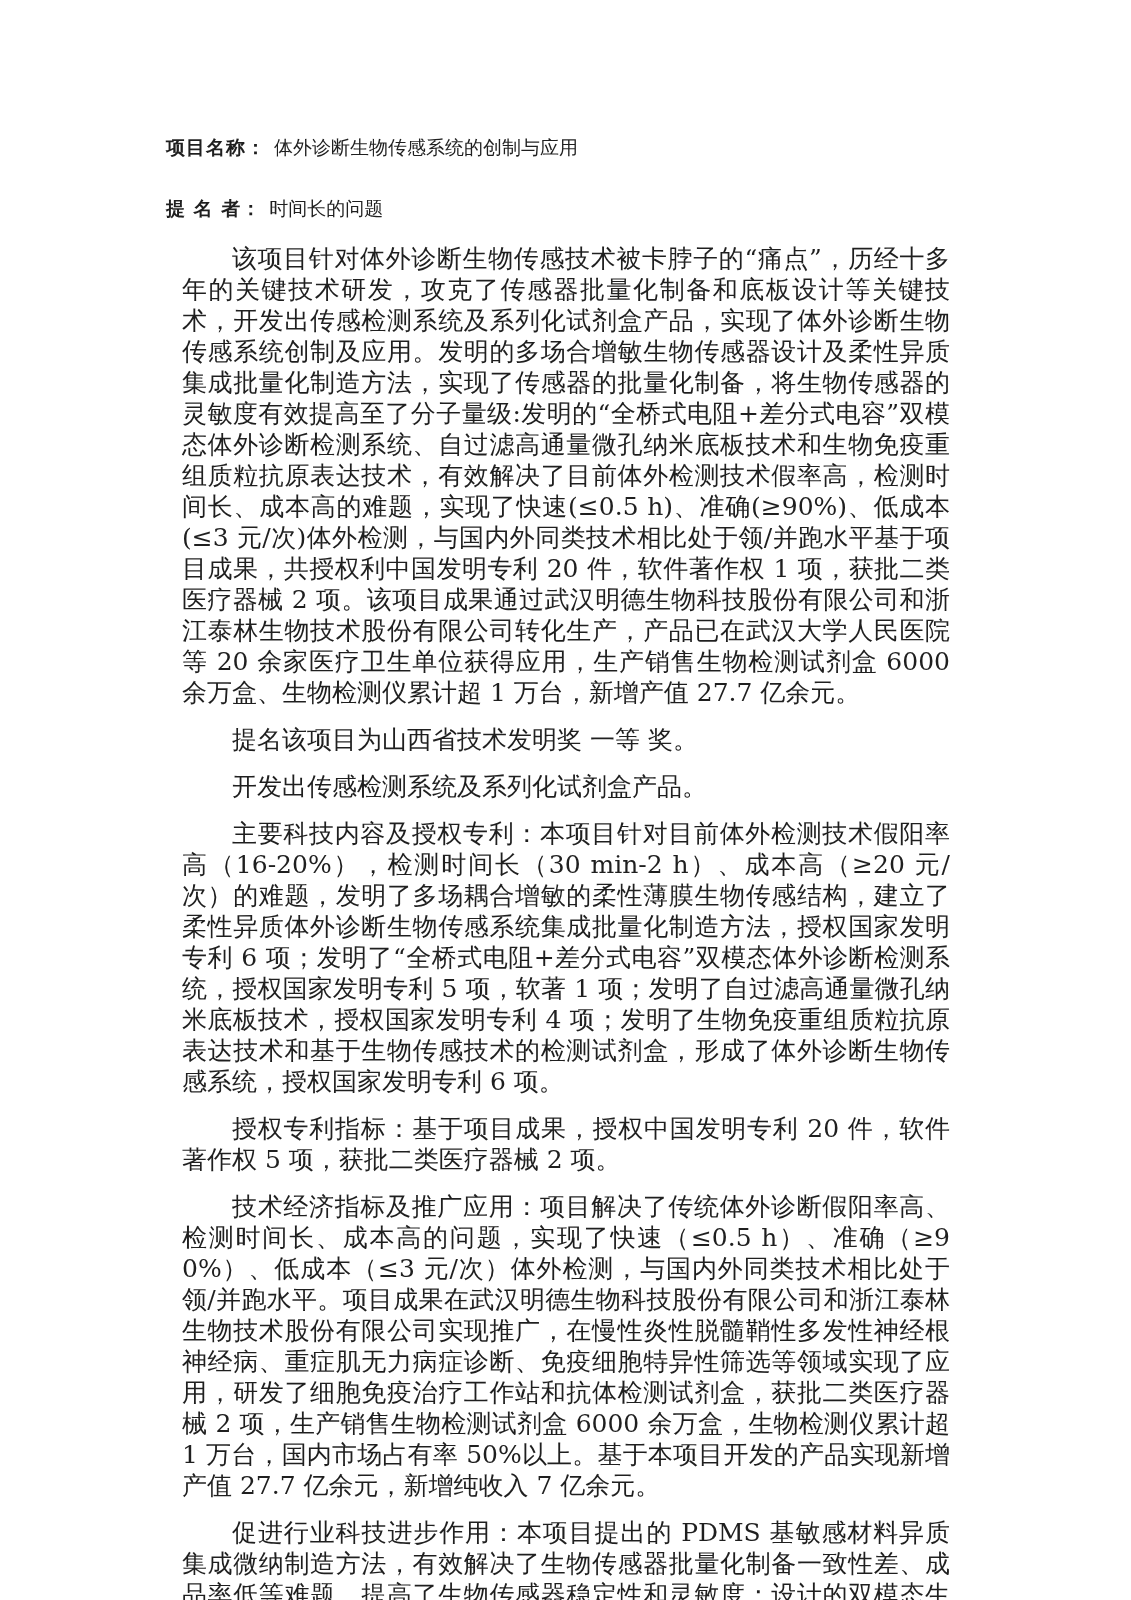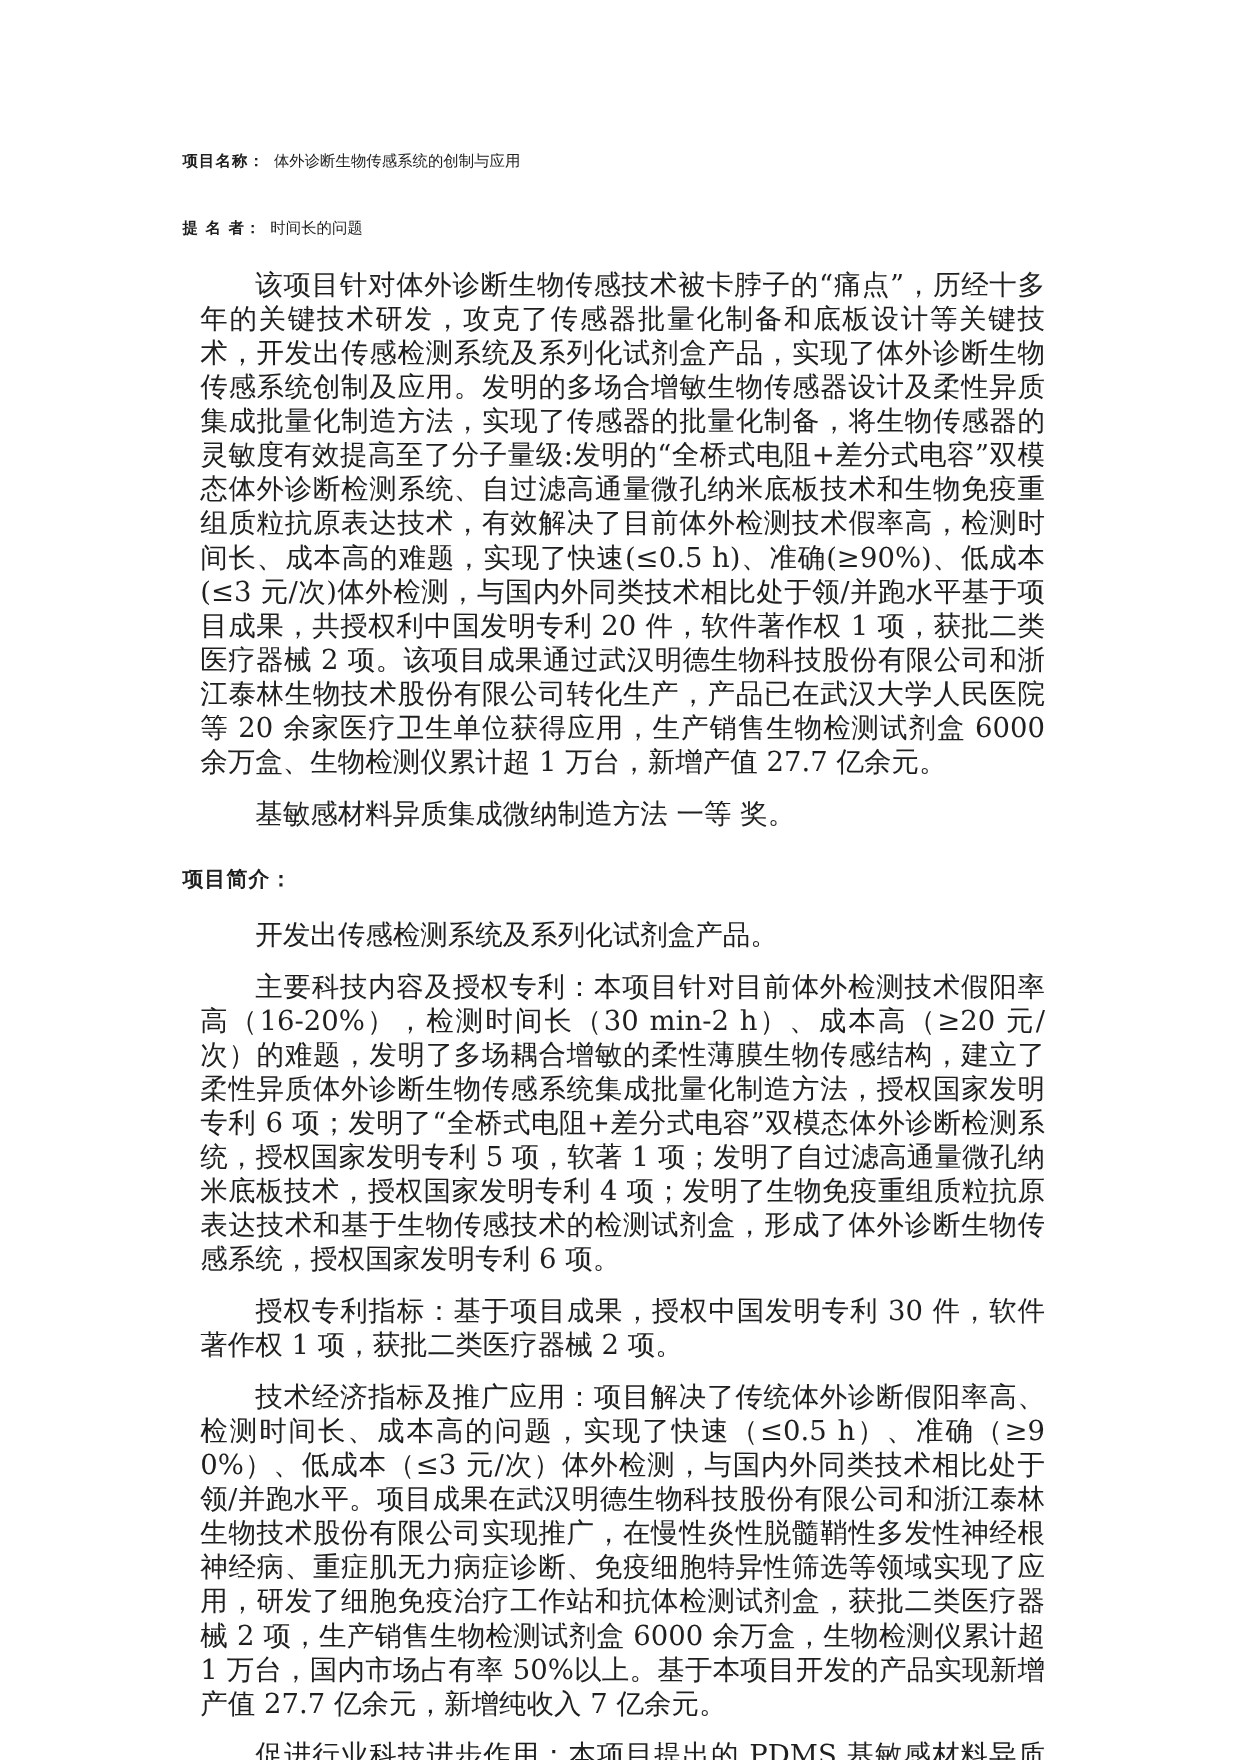--- a/index.html
+++ b/index.html
@@ -15,21 +15,21 @@
     color: #1f1f1f;
   }
   .page {
     box-sizing: border-box;
     width: 1131px;
     height: 1600px;
     padding: 128px 165px 40px 166px;
     background: #ffffff;
   }
   .field-row {
-    font-size: 14px;
+    font-size: 19px;
     line-height: 38px;
     white-space: nowrap;
   }
   .field-row + .field-row {
     margin-top: 23px;
   }
   .label {
     font-weight: bold;
     letter-spacing: 1px;
   }
@@ -66,23 +66,22 @@
   <div class="field-row">
     <span class="label">项目名称：</span><span class="value">体外诊断生物传感系统的创制与应用</span>
   </div>
 
   <div class="field-row">
     <span class="label">提 名 者：</span><span class="value">时间长的问题</span>
   </div>
 
 
   <p class="para">该项目针对体外诊断生物传感技术被卡脖子的“痛点”，历经十多年的关键技术研发，攻克了传感器批量化制备和底板设计等关键技术，开发出传感检测系统及系列化试剂盒产品，实现了体外诊断生物传感系统创制及应用。发明的多场合增敏生物传感器设计及柔性异质集成批量化制造方法，实现了传感器的批量化制备，将生物传感器的灵敏度有效提高至了分子量级:发明的“全桥式电阻+差分式电容”双模态体外诊断检测系统、自过滤高通量微孔纳米底板技术和生物免疫重组质粒抗原表达技术，有效解决了目前体外检测技术假率高，检测时间长、成本高的难题，实现了快速(≤0.5 h)、准确(≥90%)、低成本(≤3 元/次)体外检测，与国内外同类技术相比处于领/并跑水平基于项目成果，共授权利中国发明专利 20 件，软件著作权 1 项，获批二类医疗器械 2 项。该项目成果通过武汉明德生物科技股份有限公司和浙江泰林生物技术股份有限公司转化生产，产品已在武汉大学人民医院等 20 余家医疗卫生单位获得应用，生产销售生物检测试剂盒 6000 余万盒、生物检测仪累计超 1 万台，新增产值 27.7 亿余元。</p>
-  <p class="para">基敏感材料异质集成微纳制造方法 一等 奖。</p>
+  <p class="para">提名该项目为山西省技术发明奖 一等 奖。</p>
 
-  <h3 class="section-heading second">项目简介：</h3>
 
   <p class="para">开发出传感检测系统及系列化试剂盒产品。</p>
   <p class="para">主要科技内容及授权专利：本项目针对目前体外检测技术假阳率高（16-20%），检测时间长（30 min-2 h）、成本高（≥20 元/次）的难题，发明了多场耦合增敏的柔性薄膜生物传感结构，建立了柔性异质体外诊断生物传感系统集成批量化制造方法，授权国家发明专利 6 项；发明了“全桥式电阻+差分式电容”双模态体外诊断检测系统，授权国家发明专利 5 项，软著 1 项；发明了自过滤高通量微孔纳米底板技术，授权国家发明专利 4 项；发明了生物免疫重组质粒抗原表达技术和基于生物传感技术的检测试剂盒，形成了体外诊断生物传感系统，授权国家发明专利 6 项。</p>
-  <p class="para">授权专利指标：基于项目成果，授权中国发明专利 30 件，软件著作权 1 项，获批二类医疗器械 2 项。</p>
+  <p class="para">授权专利指标：基于项目成果，授权中国发明专利 20 件，软件著作权 5 项，获批二类医疗器械 2 项。</p>
   <p class="para">技术经济指标及推广应用：项目解决了传统体外诊断假阳率高、检测时间长、成本高的问题，实现了快速（≤0.5 h）、准确（≥90%）、低成本（≤3 元/次）体外检测，与国内外同类技术相比处于领/并跑水平。项目成果在武汉明德生物科技股份有限公司和浙江泰林生物技术股份有限公司实现推广，在慢性炎性脱髓鞘性多发性神经根神经病、重症肌无力病症诊断、免疫细胞特异性筛选等领域实现了应用，研发了细胞免疫治疗工作站和抗体检测试剂盒，获批二类医疗器械 2 项，生产销售生物检测试剂盒 6000 余万盒，生物检测仪累计超 1 万台，国内市场占有率 50%以上。基于本项目开发的产品实现新增产值 27.7 亿余元，新增纯收入 7 亿余元。</p>
   <p class="para">促进行业科技进步作用：本项目提出的 PDMS 基敏感材料异质集成微纳制造方法，有效解决了生物传感器批量化制备一致性差、成品率低等难题，提高了生物传感器稳定性和灵敏度；设计的双模态生物检测系统突破了体外检测准确率低的技术瓶颈；开发的基于生物传感技术的检测试剂盒，解决了传统试剂盒特异性差、时间长的问题，形成了完整的体外诊断系统，打破了国外垄断，服务了国家全民健康保障工程建设和“健康中国”战略任务。</p>
 
 </div>
 
 </body></html>

